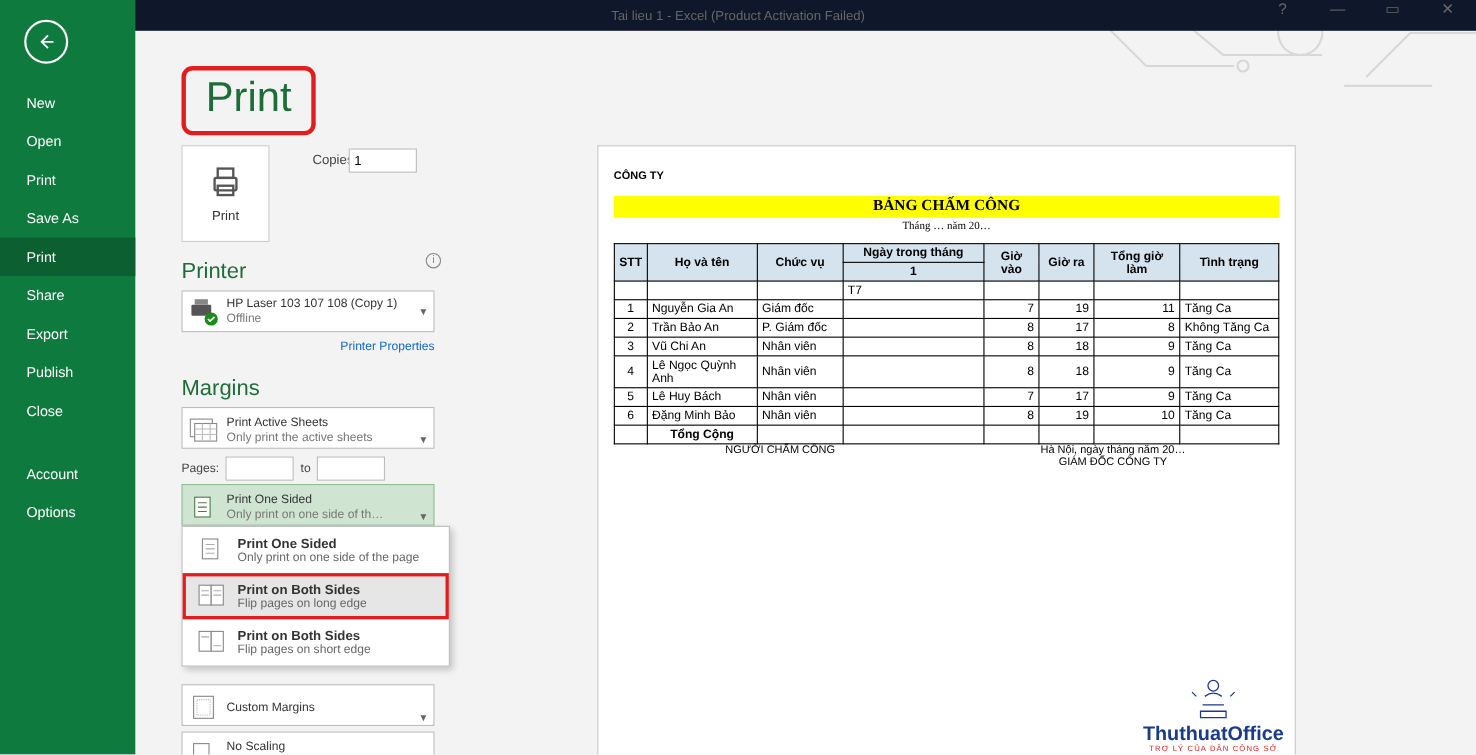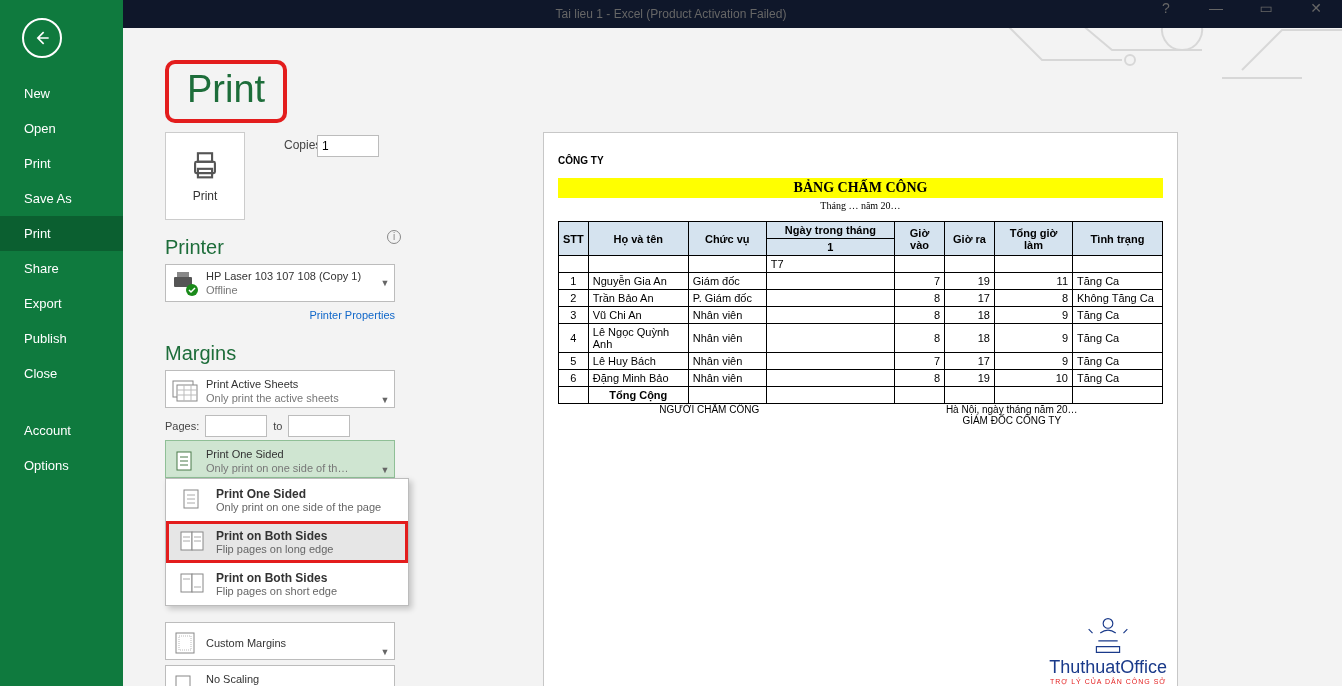--- a/index.html
+++ b/index.html
@@ -58,21 +58,21 @@
   .pv .banner{background:#ffff00;text-align:center;font-weight:700;font-size:14px;padding:2px 0;font-family:"Times New Roman",serif}
   .pv .subbanner{text-align:center;font-size:10px;margin:2px 0 10px 0;font-family:Liberation Serif, serif}
   table.tb{border-collapse:collapse;width:100%;font-family:"Times New Roman",serif}
   table.tb th,table.tb td{border:1px solid #000;padding:2px 4px;font-size:11px}
   table.tb th{background:#d5e3ef;text-align:center;font-weight:700}
   table.tb td.num{text-align:right}
   table.tb td.ctr{text-align:center}
   .footer-row{display:flex;justify-content:space-between;font-family:"Times New Roman",serif;font-size:10px}
   .footer-row .col{flex:1;text-align:center}
   .watermark{position:absolute;right:10px;bottom:6px;text-align:center}
-  .watermark .wm1{font-size:18px;font-weight:400;color:#1a3a8a;font-family:Arial}
+  .watermark .wm1{font-size:18px;font-weight:700;color:#1a3a8a;font-family:Arial}
   .watermark .wm2{font-size:7px;color:#e31d1d;letter-spacing:1px}
   .watermark svg{width:58px;height:44px;display:block;margin:0 auto}
 </style>
 </head>
 <body>
 
 <svg class="circuit" xmlns="http://www.w3.org/2000/svg" viewBox="0 0 480 80">
   <g stroke="#888" stroke-width="2" fill="none">
     <path d="M0 20 L140 20 L180 60 L260 60"></path>
     <circle cx="268" cy="60" r="5"></circle>

